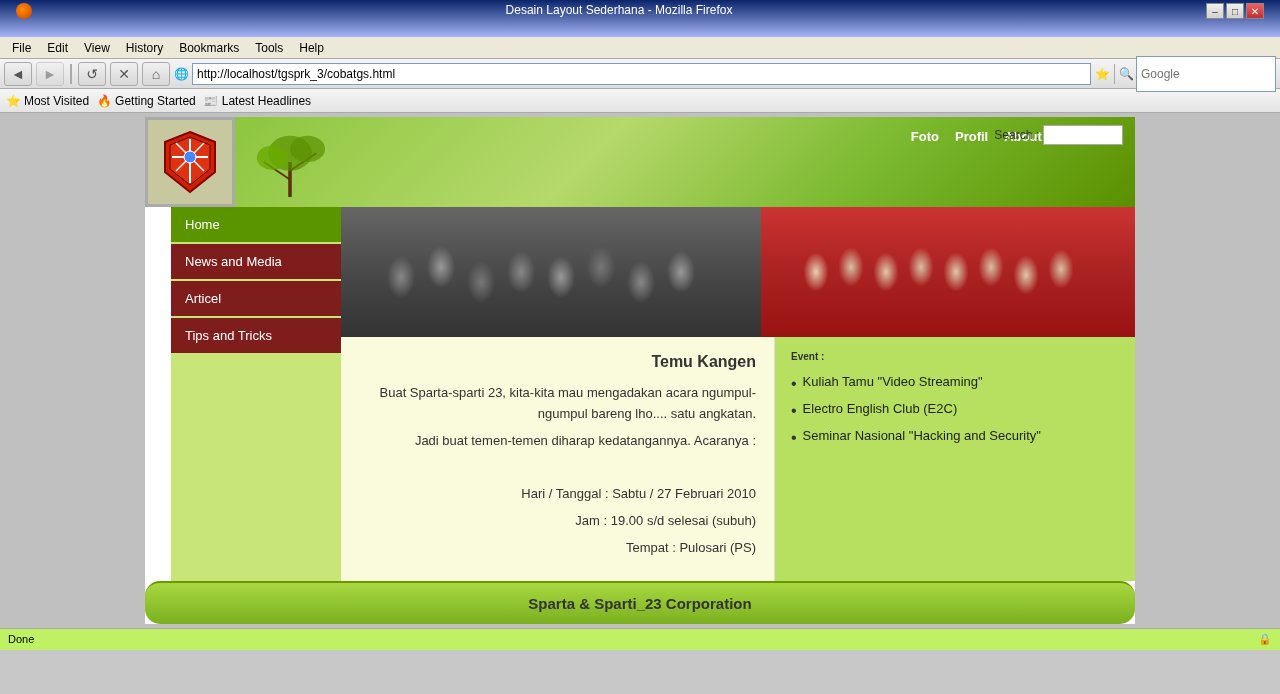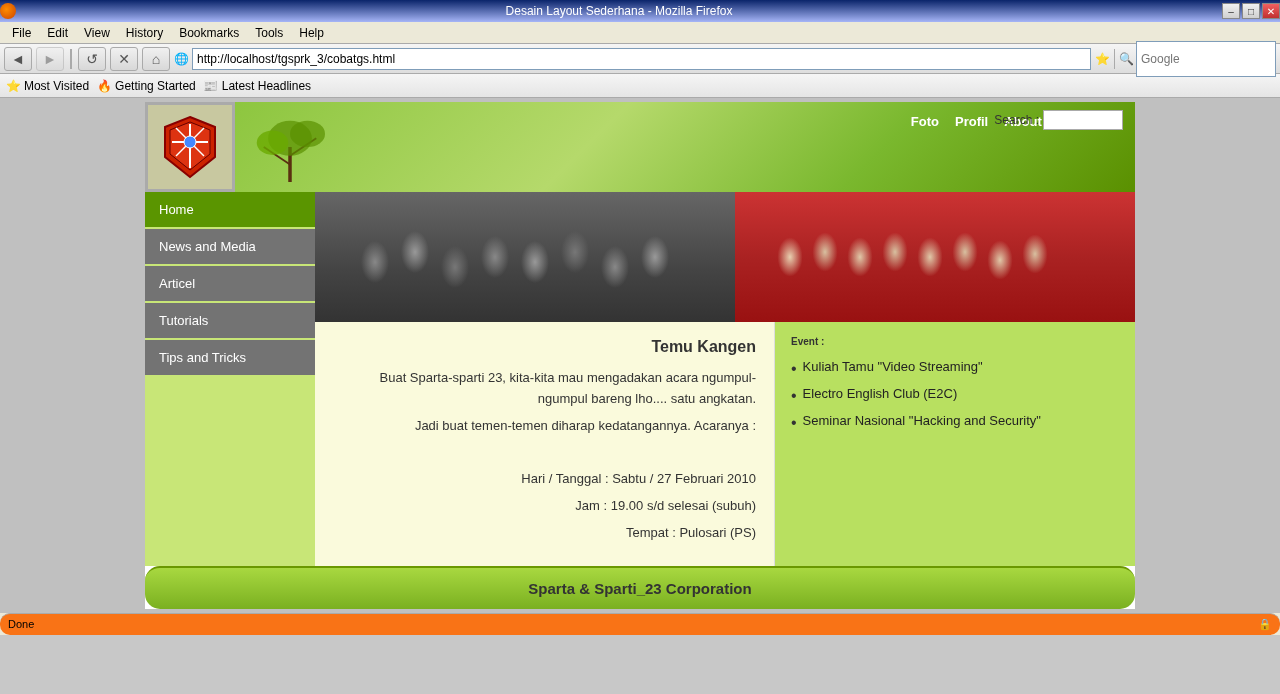--- a/index.html
+++ b/index.html
@@ -9,25 +9,25 @@
     
     .window-chrome {
       width: 1280px;
       background: #ece9d8;
     }
 
     .title-bar {
       background: linear-gradient(to bottom, #0a246a, #a6b5f7);
       color: white;
       font-size: 12px;
-      padding: 3px 0;
-      display: flex;
-      align-items: center;
+      padding: 3px 16px;
+      display: flex;
+      align-items: flex-start;
       justify-content: space-between;
-      height: 22px;
+      height: 37px;
     }
 
     .title-bar-title { flex: 1; text-align: center; font-size: 12px; }
     .window-controls { display: flex; gap: 2px; }
     .win-btn {
       width: 18px; height: 16px;
       background: linear-gradient(to bottom, #f0f0f0, #d0d0d0);
       border: 1px solid #888;
       font-size: 10px;
       cursor: pointer;
@@ -190,29 +190,30 @@
       width: 80px;
       height: 20px;
       border: 1px solid #aaa;
       font-size: 12px;
       padding: 0 4px;
     }
 
     
     .site-body {
       display: flex;
+      margin-left: 26px;
     }
 
     .site-nav {
       width: 170px;
       background: #c8e677;
       flex-shrink: 0;
     }
     .nav-item {
-      background: #737373;
+      background: #7f1d1d;
       color: white;
       padding: 10px 14px;
       font-size: 13px;
       cursor: pointer;
       border-bottom: 2px solid #c8e677;
     }
     .nav-item.active { background: #5a9500; }
 
     .site-content {
       flex: 1;
@@ -325,29 +326,28 @@
       padding: 12px;
       text-align: center;
       font-size: 15px;
       font-weight: bold;
       color: #333;
       border-top: 2px solid #6a9800;
       border-radius: 15px;
     }
 
     .status-bar {
-      background: #f97316;
+      background: #bef264;
       height: 22px;
       display: flex;
       align-items: center;
       padding: 0 8px;
       font-size: 11px;
       border-top: 1px solid #aaa;
       justify-content: space-between;
-      border-radius: 10px;
     }
 
     
     .ff-logo {
       width: 16px;
       height: 16px;
       border-radius: 50%;
       background: radial-gradient(circle at 40% 40%, #ff8c00, #cc4400);
       display: inline-block;
     }
@@ -455,21 +455,20 @@
           </div>
         </div>
       </div>
 
       <div class="site-body">
 
         <div class="site-nav">
           <div class="nav-item active">Home</div>
           <div class="nav-item">News and Media</div>
           <div class="nav-item">Articel</div>
-          <div class="nav-item">Tutorials</div>
           <div class="nav-item">Tips and Tricks</div>
         </div>
 
         <div class="site-content">
 
           <div class="content-images">
             <div class="content-img-left">
               <div class="photo-silhouettes">
               </div>
             </div>

